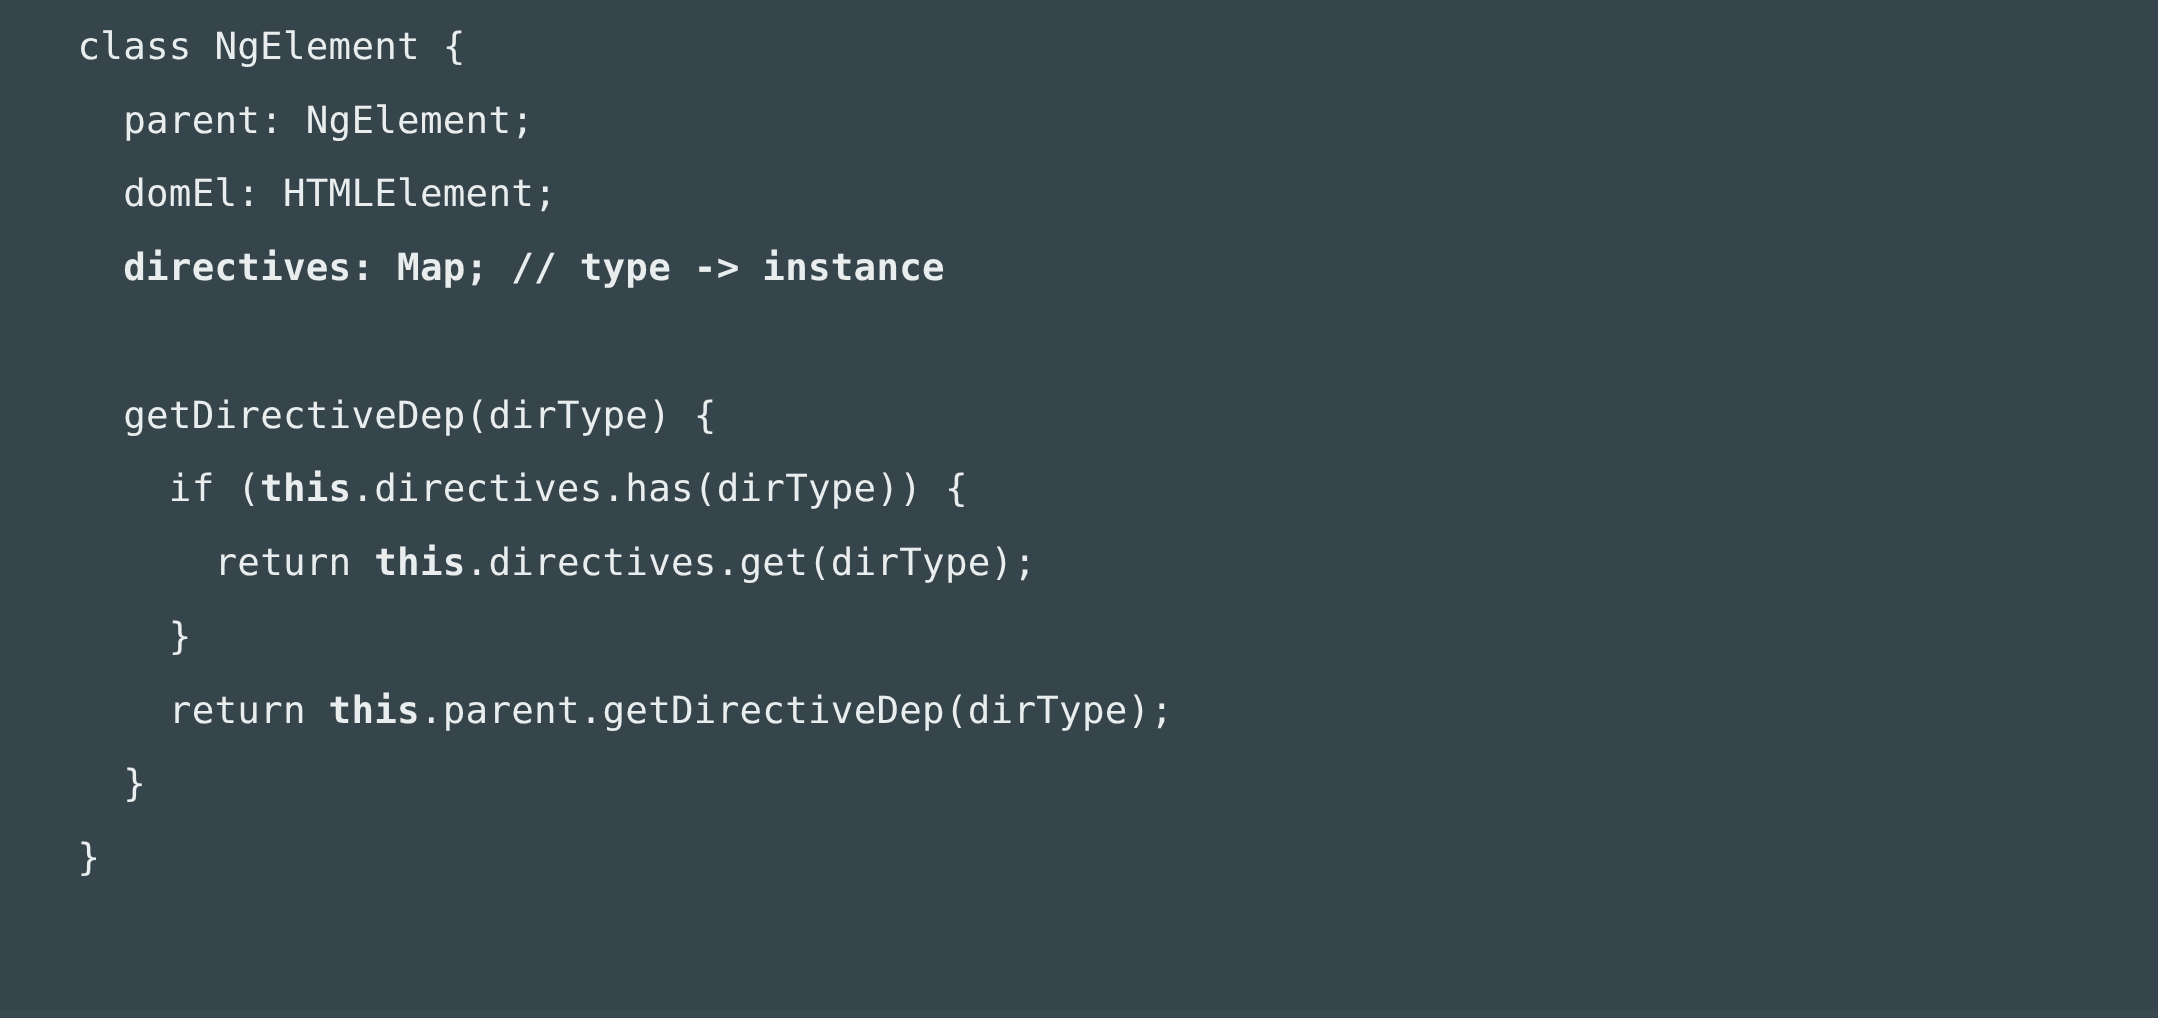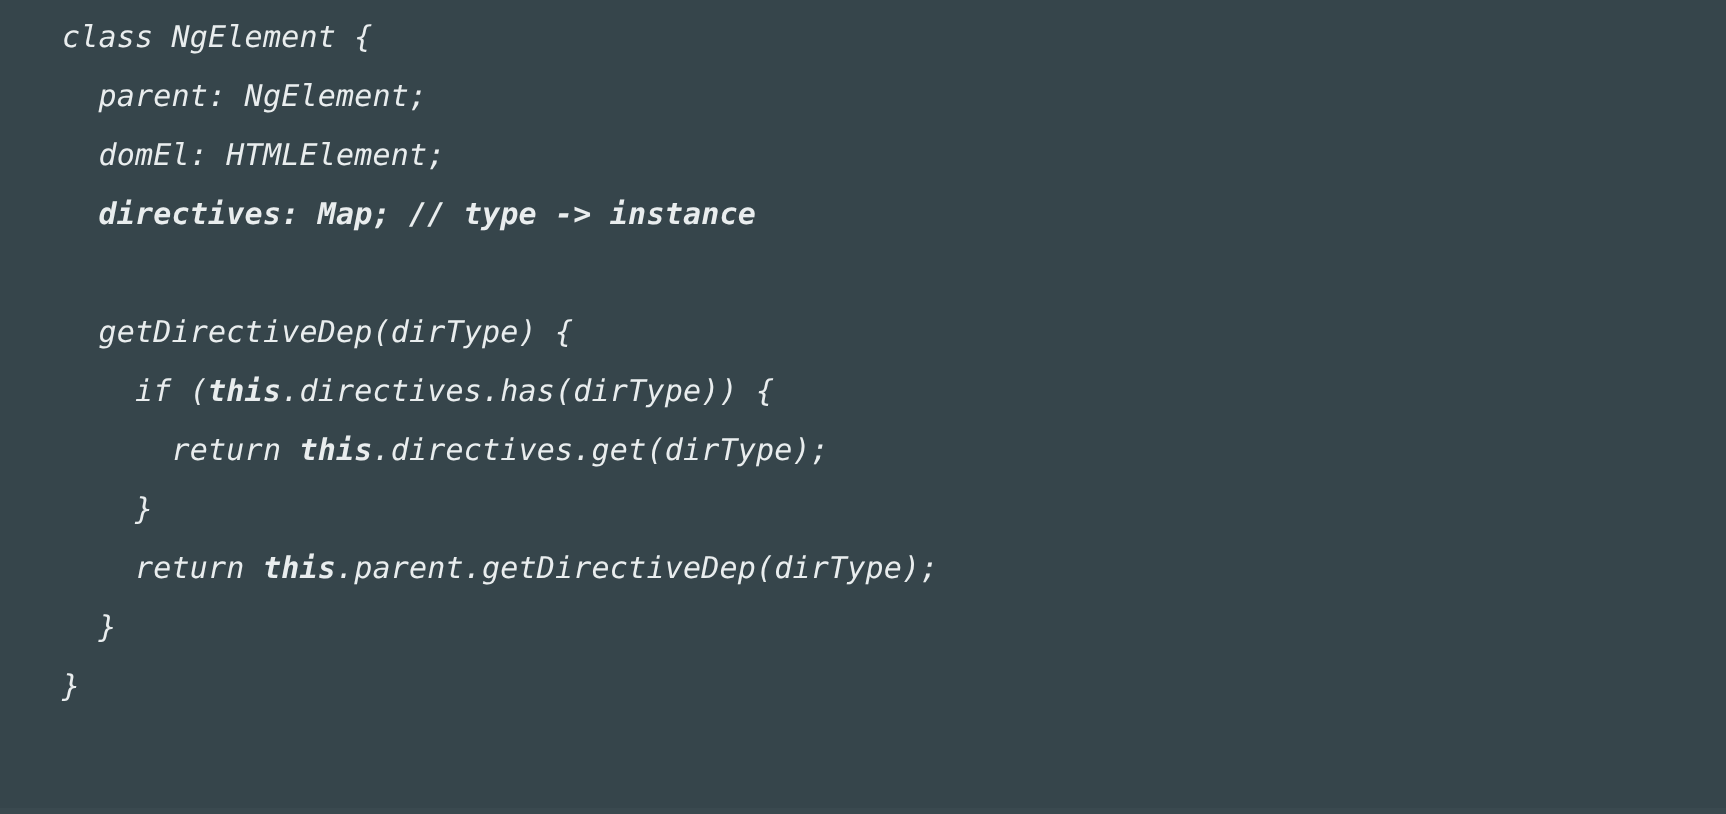--- a/index.html
+++ b/index.html
@@ -13,21 +13,20 @@
     overflow: hidden;
     font-family: "DejaVu Sans Mono", "Liberation Mono", monospace;
   }
   #code-surface {
     position: relative;
     width: 1396px;
     height: 814px;
     background: #36454b;
     box-sizing: border-box;
     padding-top: 8px;
-    font-style: italic;
   }
   .code-block {
     margin: 0;
     padding: 0;
     font-family: "DejaVu Sans Mono", "Liberation Mono", monospace;
     font-size: 30px;
     line-height: 59px;
     color: #e9edee;
     letter-spacing: 0.2px;
     white-space: pre;

